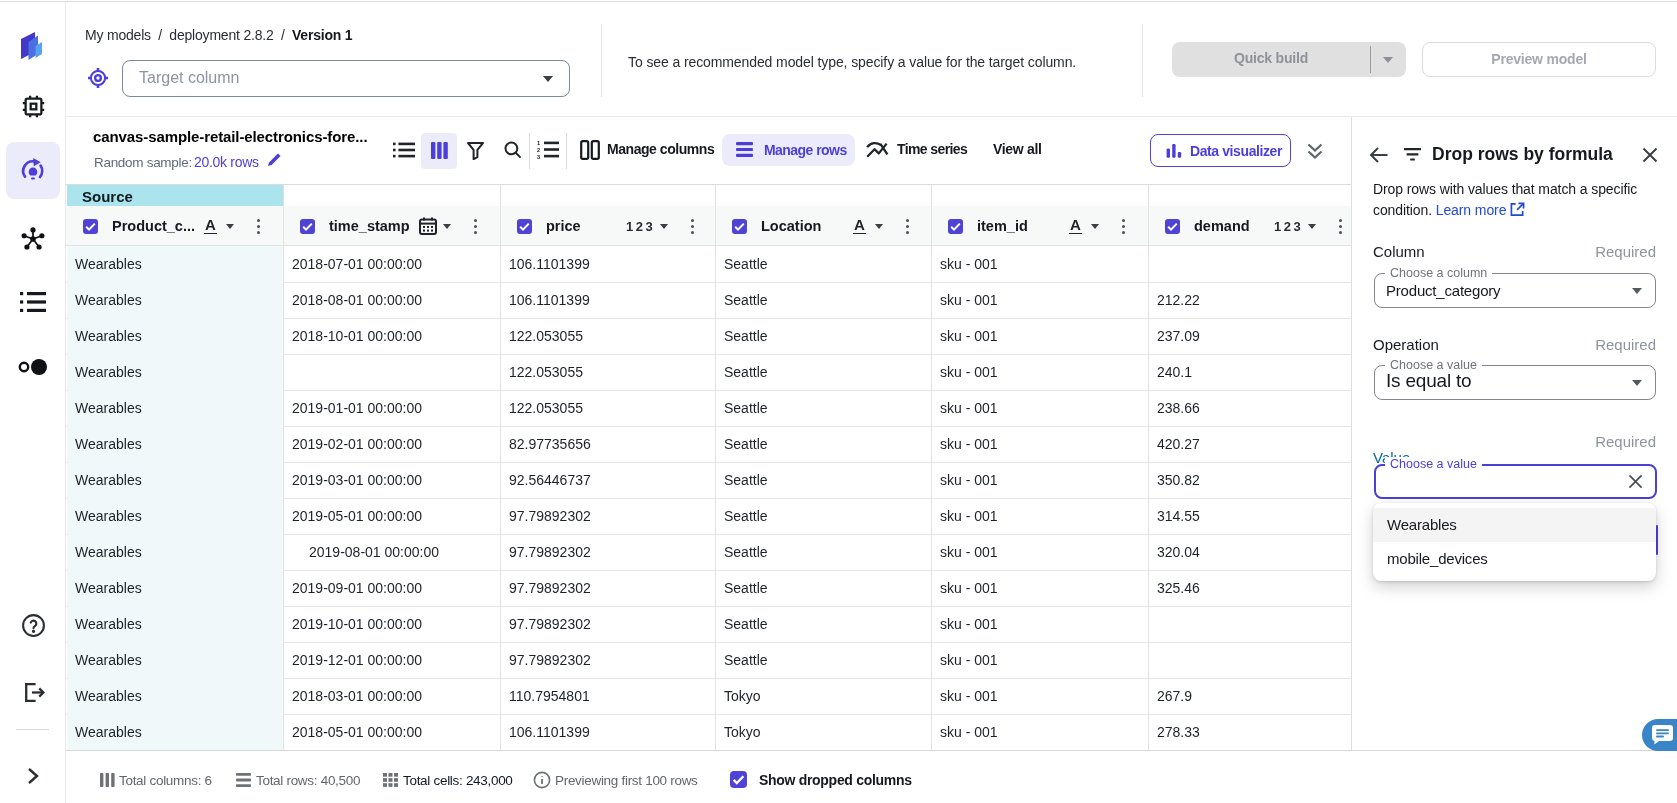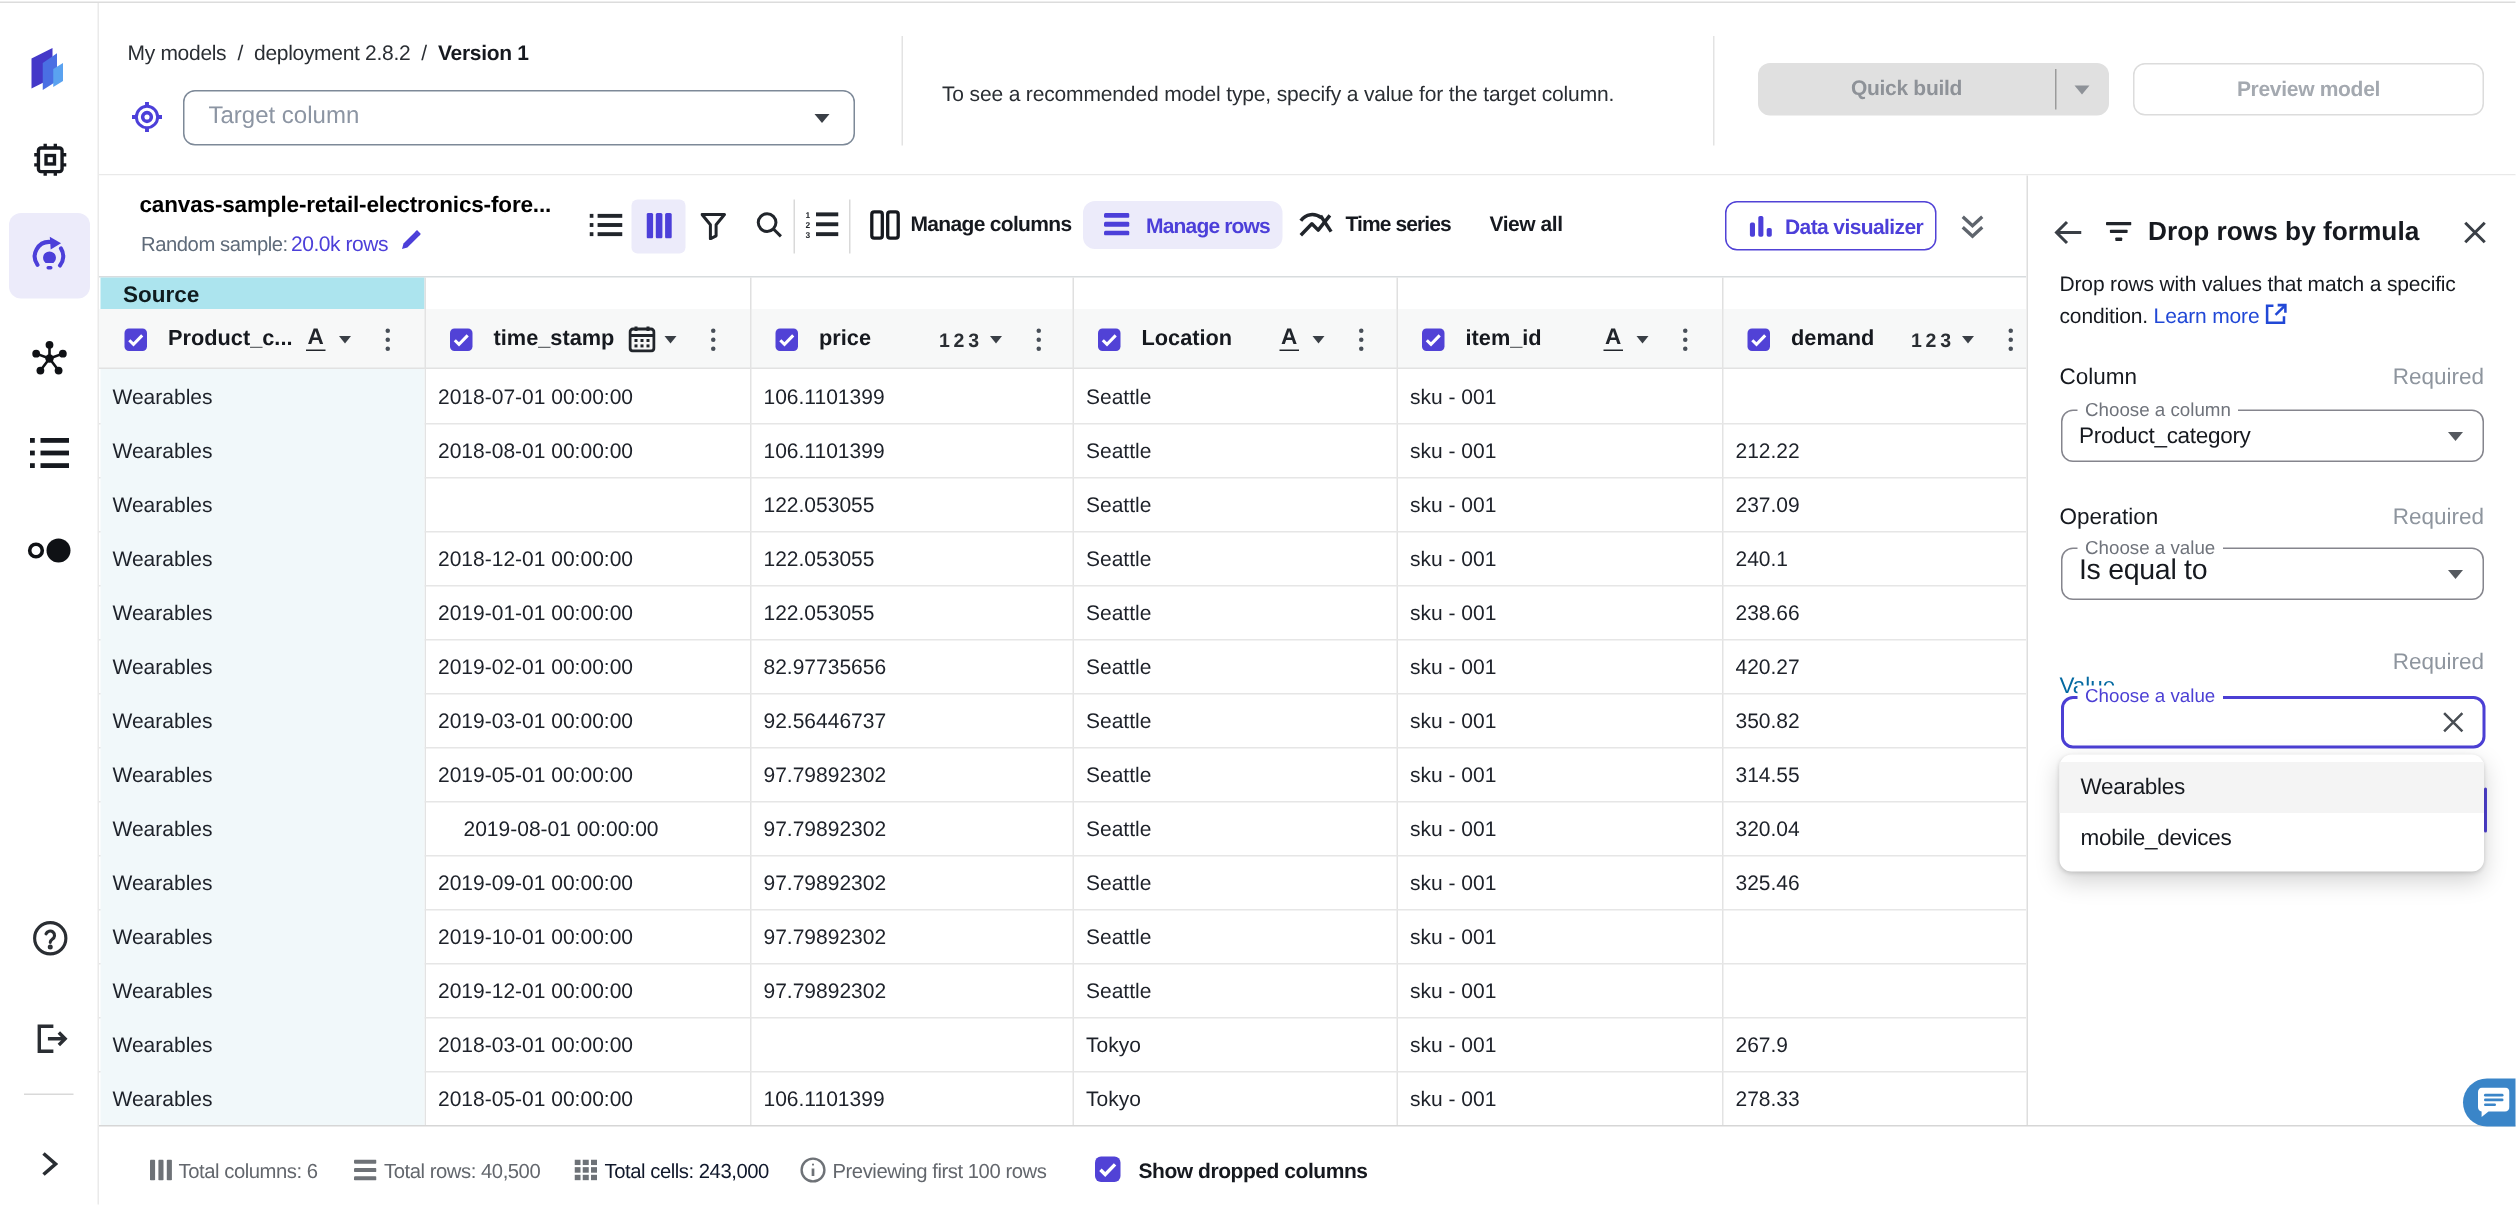--- a/index.html
+++ b/index.html
@@ -300,28 +300,28 @@
     <div class="abs" style="left:1px;top:98px;width:216px;height:36px;background:#f1f8fa"></div>
     <div class="cell" style="left:0px;top:98px;width:217px">Wearables</div>
     <div class="cell" style="left:217px;top:98px;width:217px">2018-08-01 00:00:00</div>
     <div class="cell" style="left:434px;top:98px;width:215px">106.1101399</div>
     <div class="cell" style="left:649px;top:98px;width:216px">Seattle</div>
     <div class="cell" style="left:865px;top:98px;width:217px">sku - 001</div>
     <div class="cell" style="left:1082px;top:98px;width:203px">212.22</div>
     <div class="abs" style="left:0;top:134px;width:1285px;height:1px;background:#e6e6e6"></div>
     <div class="abs" style="left:1px;top:134px;width:216px;height:36px;background:#f1f8fa"></div>
     <div class="cell" style="left:0px;top:134px;width:217px">Wearables</div>
+    <div class="cell" style="left:217px;top:134px;width:217px">2018-10-01 00:00:00</div>
     <div class="cell" style="left:434px;top:134px;width:215px">122.053055</div>
     <div class="cell" style="left:649px;top:134px;width:216px">Seattle</div>
     <div class="cell" style="left:865px;top:134px;width:217px">sku - 001</div>
     <div class="cell" style="left:1082px;top:134px;width:203px">237.09</div>
     <div class="abs" style="left:0;top:170px;width:1285px;height:1px;background:#e6e6e6"></div>
     <div class="abs" style="left:1px;top:170px;width:216px;height:36px;background:#f1f8fa"></div>
     <div class="cell" style="left:0px;top:170px;width:217px">Wearables</div>
-    <div class="cell" style="left:217px;top:170px;width:217px">2018-12-01 00:00:00</div>
     <div class="cell" style="left:434px;top:170px;width:215px">122.053055</div>
     <div class="cell" style="left:649px;top:170px;width:216px">Seattle</div>
     <div class="cell" style="left:865px;top:170px;width:217px">sku - 001</div>
     <div class="cell" style="left:1082px;top:170px;width:203px">240.1</div>
     <div class="abs" style="left:0;top:206px;width:1285px;height:1px;background:#e6e6e6"></div>
     <div class="abs" style="left:1px;top:206px;width:216px;height:36px;background:#f1f8fa"></div>
     <div class="cell" style="left:0px;top:206px;width:217px">Wearables</div>
     <div class="cell" style="left:217px;top:206px;width:217px">2019-01-01 00:00:00</div>
     <div class="cell" style="left:434px;top:206px;width:215px">122.053055</div>
     <div class="cell" style="left:649px;top:206px;width:216px">Seattle</div>
@@ -378,20 +378,21 @@
     <div class="abs" style="left:1px;top:458px;width:216px;height:36px;background:#f1f8fa"></div>
     <div class="cell" style="left:0px;top:458px;width:217px">Wearables</div>
     <div class="cell" style="left:217px;top:458px;width:217px">2019-12-01 00:00:00</div>
     <div class="cell" style="left:434px;top:458px;width:215px">97.79892302</div>
     <div class="cell" style="left:649px;top:458px;width:216px">Seattle</div>
     <div class="cell" style="left:865px;top:458px;width:217px">sku - 001</div>
     <div class="abs" style="left:0;top:494px;width:1285px;height:1px;background:#e6e6e6"></div>
     <div class="abs" style="left:1px;top:494px;width:216px;height:36px;background:#f1f8fa"></div>
     <div class="cell" style="left:0px;top:494px;width:217px">Wearables</div>
     <div class="cell" style="left:217px;top:494px;width:217px">2018-03-01 00:00:00</div>
+    <div class="cell" style="left:434px;top:494px;width:215px">110.7954801</div>
     <div class="cell" style="left:649px;top:494px;width:216px">Tokyo</div>
     <div class="cell" style="left:865px;top:494px;width:217px">sku - 001</div>
     <div class="cell" style="left:1082px;top:494px;width:203px">267.9</div>
     <div class="abs" style="left:0;top:530px;width:1285px;height:1px;background:#e6e6e6"></div>
     <div class="abs" style="left:1px;top:530px;width:216px;height:36px;background:#f1f8fa"></div>
     <div class="cell" style="left:0px;top:530px;width:217px">Wearables</div>
     <div class="cell" style="left:217px;top:530px;width:217px">2018-05-01 00:00:00</div>
     <div class="cell" style="left:434px;top:530px;width:215px">106.1101399</div>
     <div class="cell" style="left:649px;top:530px;width:216px">Tokyo</div>
     <div class="cell" style="left:865px;top:530px;width:217px">sku - 001</div>

